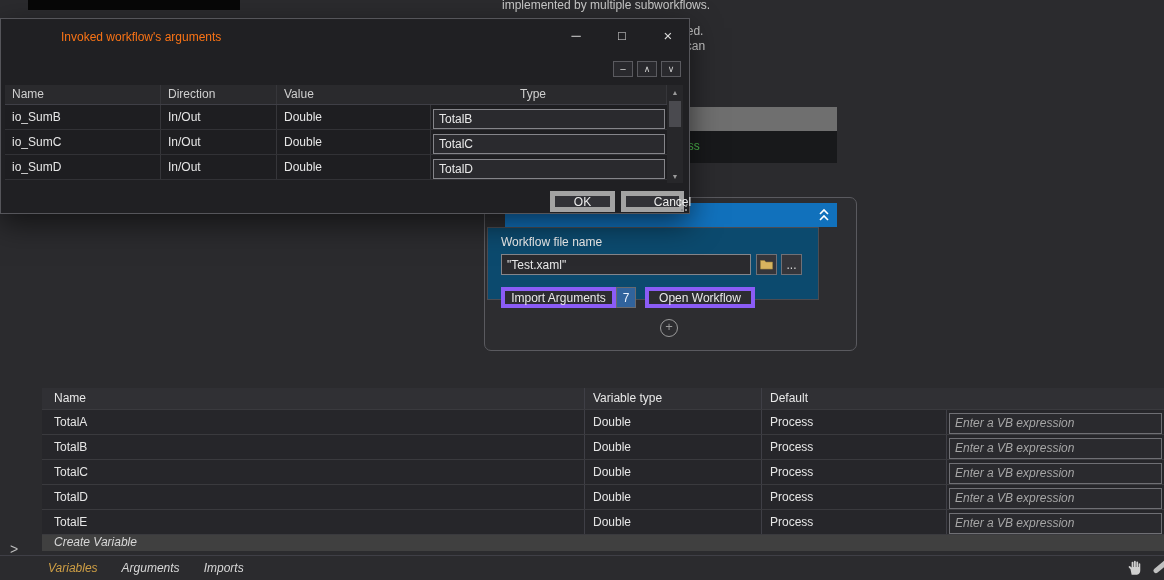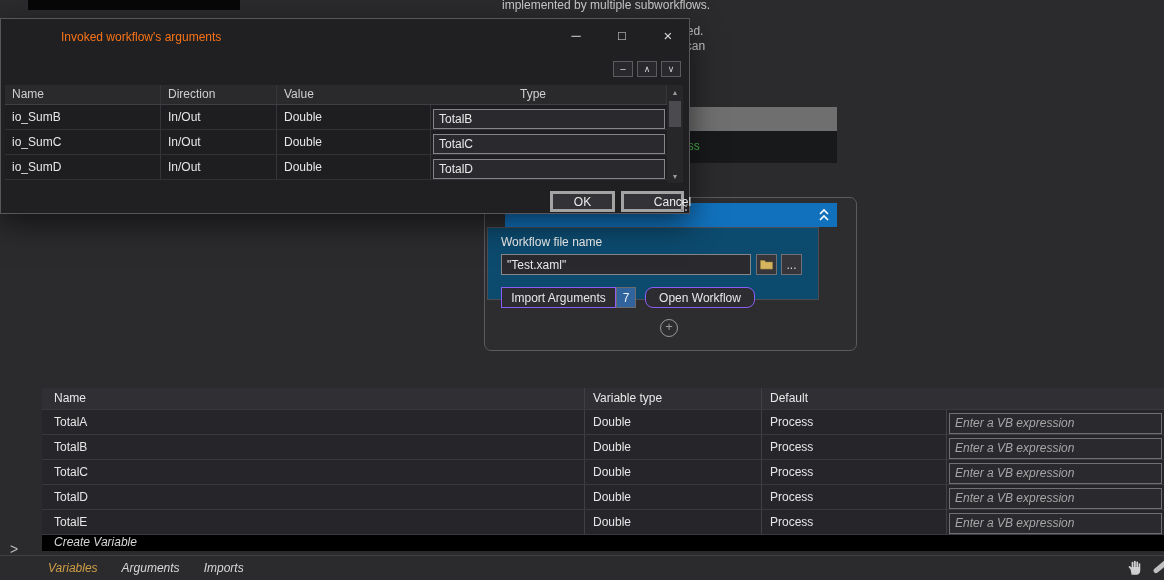--- a/index.html
+++ b/index.html
@@ -22,25 +22,25 @@
 
   .activity-container{left:484px;top:197px;width:371px;height:152px;background:#2d2d30;
     border:1px solid #5a5a5f;border-radius:7px;}
   .blue-bar{left:505px;top:203px;width:332px;height:24px;background:#1171bc;}
   .collapse-btn{position:absolute;right:7px;top:5px;width:12px;height:14px;cursor:pointer;}
   .activity-card{left:487px;top:227px;width:332px;height:73px;background:#0c4a6e;border:1px solid #4c4c52;box-sizing:border-box;}
   .card-label{position:absolute;left:13px;top:7px;color:#ececec;}
   .file-input{position:absolute;left:13px;top:26px;width:250px;height:21px;}
   .sq-btn{position:absolute;top:26px;width:21px;height:21px;background:#35353a;border:1px solid #707076;
     display:flex;align-items:center;justify-content:center;color:#d8d8d8;cursor:pointer;box-sizing:border-box;}
-  .btn{background:#2c2c31;border:1px solid #8b5cf6;color:#e8e8e8;display:flex;align-items:center;justify-content:center;cursor:pointer;box-sizing:border-box;}
+  .btn{background:#2c2c31;border:4px solid #8b5cf6;color:#e8e8e8;display:flex;align-items:center;justify-content:center;cursor:pointer;box-sizing:border-box;}
   .import-btn{position:absolute;left:13px;top:59px;width:115px;height:21px;}
   .import-badge{position:absolute;left:128px;top:59px;width:20px;height:21px;background:#31639c;border:1px solid #6a6a6f;
     color:#eaf2ff;display:flex;align-items:center;justify-content:center;box-sizing:border-box;}
-  .open-btn{position:absolute;left:157px;top:59px;width:110px;height:21px;border-radius:8px;}
+  .open-btn{position:absolute;left:157px;top:59px;width:110px;height:21px;}
   .add-circle{left:660px;top:319px;width:16px;height:16px;border:1px solid #9a9a9a;border-radius:50%;
     color:#9a9a9a;font-size:13px;line-height:14px;text-align:center;cursor:pointer;}
 
   
   .dialog{left:0;top:18px;width:690px;height:196px;background:#202023;border:1px solid #55555a;
     box-shadow:0 10px 28px rgba(0,0,0,.55);z-index:10;box-sizing:border-box;}
   .dlg-title{position:absolute;left:12px;top:11px;color:#f97316;margin-left:48px;}
   .win-btns{position:absolute;right:10px;top:6px;display:flex;gap:24px;}
   .win-btn{width:22px;height:20px;display:flex;align-items:center;justify-content:center;color:#dcdcdc;font-size:13px;cursor:pointer;}
   .mini-toolbar{position:absolute;right:8px;top:42px;display:flex;gap:4px;}
@@ -56,39 +56,39 @@
   .c-dir{width:116px;}
   .c-type{width:154px;}
   .c-val{width:236px;border-right:none;padding:2px 2px;}
   .c-val input{width:100%;height:20px;}
 
   .dscroll{position:absolute;left:666px;top:66px;width:16px;height:98px;background:#27272a;}
   .scr-btn{position:absolute;left:0;width:16px;height:14px;color:#9a9a9a;font-size:7px;
     display:flex;align-items:center;justify-content:center;cursor:pointer;}
   .scr-thumb{position:absolute;left:2px;top:16px;width:12px;height:26px;background:#4a4a4f;}
 
-  .dlg-btn{position:absolute;top:172px;height:21px;background:#323237;border:3px solid #a3a3a3;color:#ececec;
+  .dlg-btn{position:absolute;top:172px;height:21px;background:#323237;border:5px solid #a3a3a3;color:#ececec;
     display:flex;align-items:center;justify-content:center;cursor:pointer;box-sizing:border-box;}
   .ok-btn{left:549px;width:65px;}
   .cancel-btn{left:620px;width:63px;padding-left:40px;}
   .grip{position:absolute;right:2px;bottom:2px;width:8px;height:8px;}
   .grip i{position:absolute;width:2px;height:2px;background:#8a8a8a;}
 
   
   .vtable{left:42px;top:388px;width:1122px;}
   .vhead{display:flex;height:22px;background:#303034;border-bottom:1px solid #3a3a3e;box-sizing:border-box;}
   .vhead .vc{color:#e8e8e8;line-height:21px;}
   .vrow{display:flex;height:25px;background:#26262a;border-bottom:1px solid #3a3a3e;box-sizing:border-box;}
   .vc{box-sizing:border-box;padding-left:12px;line-height:24px;border-right:1px solid #3f3f46;overflow:hidden;white-space:nowrap;}
   .v-name{width:543px;}
   .v-type{width:177px;padding-left:8px;}
   .v-scope{width:185px;padding-left:8px;}
   .v-default{width:217px;border-right:none;padding:1px 2px;}
   .v-default input{width:100%;height:21px;border-color:#6f6f74;}
-  .create-row{display:block;height:16px;background:#000000;color:#d8d8d8;font-style:italic;
+  .create-row{display:block;height:16px;background:#404040;color:#d8d8d8;font-style:italic;
     line-height:15px;padding-left:12px;box-sizing:border-box;cursor:pointer;}
 
   .expand-chev{left:6px;top:541px;color:#bdbdbd;font-size:14px;cursor:pointer;width:16px;text-align:center;}
 
   
   .statusbar{left:0;top:555px;width:1164px;height:25px;background:#2b2b2e;border-top:1px solid #3f3f46;box-sizing:border-box;}
   .tabs{position:absolute;left:48px;top:0;display:flex;gap:24px;height:24px;align-items:center;font-style:italic;}
   .tab{color:#d8d8d8;cursor:pointer;}
   .tab.active{color:#cf9f45;}
   .hand-icon{position:absolute;left:1126px;top:3px;width:18px;height:18px;cursor:pointer;}

